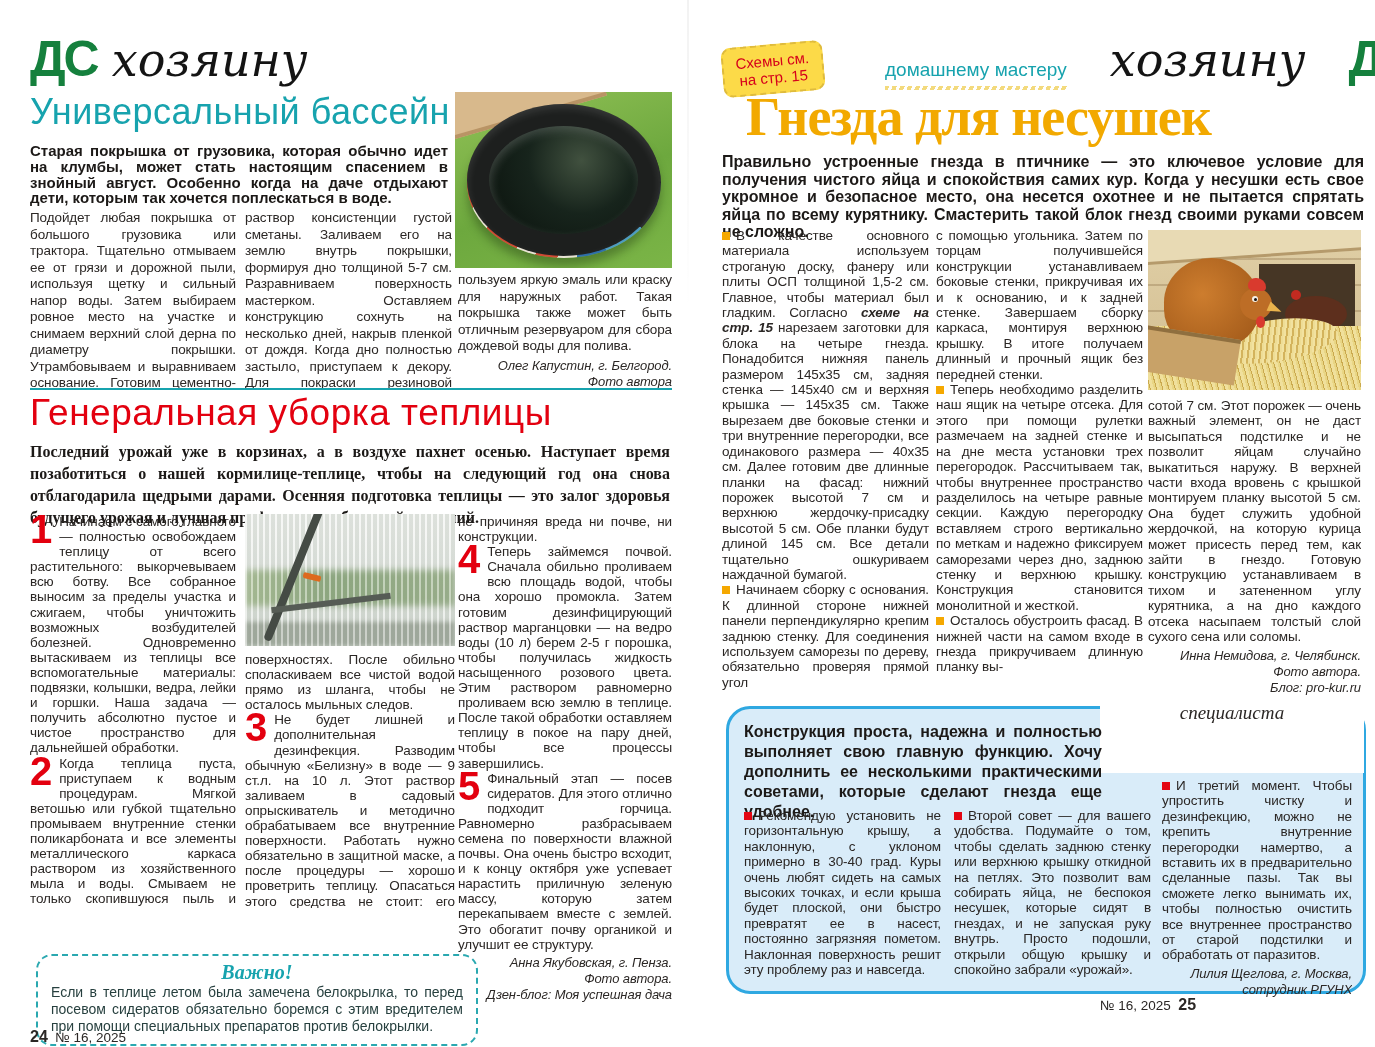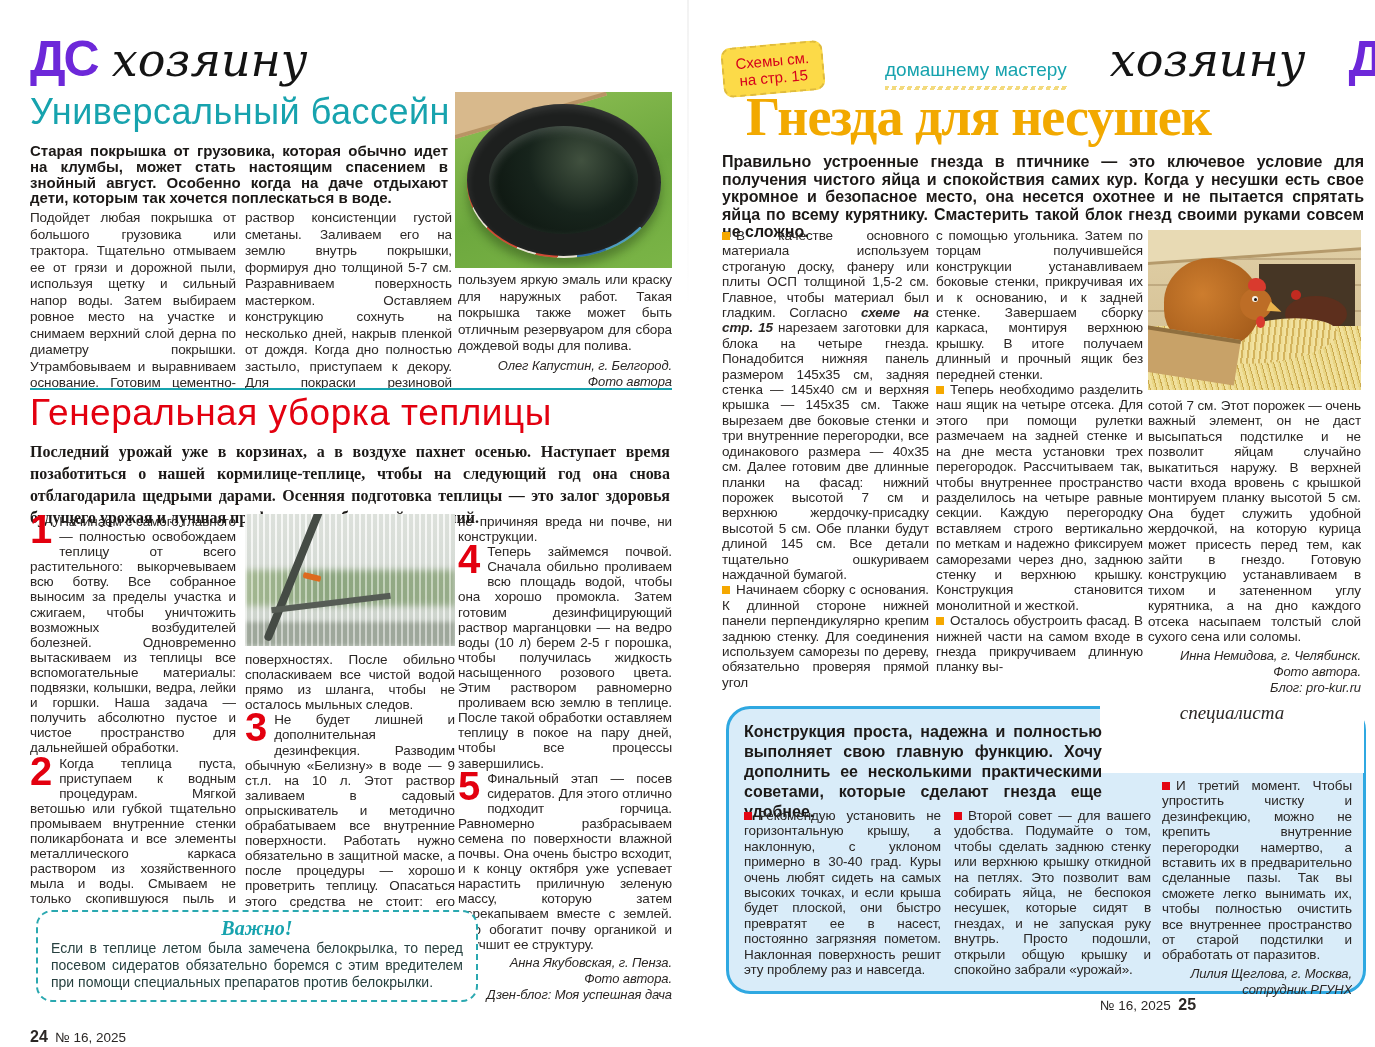--- a/index.html
+++ b/index.html
@@ -3,21 +3,21 @@
 <meta charset="utf-8">
 <style>
   html,body{margin:0;padding:0;background:#ffffff;}
   .spread{position:relative;width:1375px;height:1047px;background:#fff;overflow:hidden;
           font-family:"Liberation Sans",sans-serif;color:#2a2625;}
   .abs{position:absolute;}
   p{margin:0;}
 
   
   .hdr{display:flex;align-items:baseline;gap:14px;white-space:nowrap;}
-  .logo{font-weight:900;font-size:50px;letter-spacing:-2px;color:#6d28d9;line-height:1;}
+  .logo{font-weight:900;font-size:50px;letter-spacing:-2px;color:#15803d;line-height:1;}
   .brand{font-family:"DejaVu Serif",serif;font-style:italic;font-size:46px;line-height:1;color:#141414;}
   .tagline{font-size:19px;color:#17a3ae;position:relative;padding-bottom:9px;}
   .tagline::after{content:"";position:absolute;left:0;right:0;bottom:0;height:4px;
      background-image:repeating-linear-gradient(115deg,#f3da7d 0 4px,#ffffff 4px 7px);}
 
   .badge{width:86px;padding:6px 6px;background:#fcda48;border:2px dashed #dfbb3c;border-radius:10px;
      transform:rotate(-5deg);color:#d6001c;font-size:15px;line-height:17px;text-align:center;}
 
   
   .h-teal{font-size:36px;line-height:1;color:#17a3ae;letter-spacing:.5px;}
@@ -36,21 +36,21 @@
   .lh-rp{line-height:15.4px;}
   .stepnum{float:left;font-weight:800;font-size:40px;line-height:31px;color:#e3000f;padding-right:7px;}
   .sq{display:inline-block;width:8px;height:8px;margin-right:6px;}
   .sq-orange{background:#f5a800;}
   .sq-red{background:#e30613;}
   .em-bi{font-weight:700;font-style:italic;}
   .byline{font-style:italic;font-size:13px;line-height:16px;text-align:right;color:#2b2725;}
   .rule-teal{height:2px;background:#17a3ae;}
 
   
-  .imp{border:2px dashed #2aa8b0;border-radius:16px;padding:4px 13px 9px;background:#fff;}
+  .imp{border:2px dashed #2aa8b0;border-radius:16px;padding:4px 13px 9px;background:#fff;margin-top:44px;}
   .imp-title{text-align:center;font-family:"Liberation Serif",serif;font-style:italic;font-weight:700;
      font-size:20px;color:#17a3ae;line-height:24px;}
   .imp-text{font-size:14px;line-height:17px;text-align:justify;color:#27403f;}
 
   
   .cbox{background:#d9ecf9;border:3px solid #2fa8e1;border-radius:24px;}
   .notch{background:#ffffff;text-align:center;padding-top:2px;}
   .c-title{font-weight:800;font-size:21px;color:#e30613;line-height:26px;letter-spacing:.3px;}
   .c-sub{font-family:"Liberation Serif",serif;font-style:italic;font-size:19px;color:#2b2725;line-height:22px;}
   .cbox-lead{font-weight:700;font-size:16px;line-height:20px;text-align:justify;color:#1c1917;}

